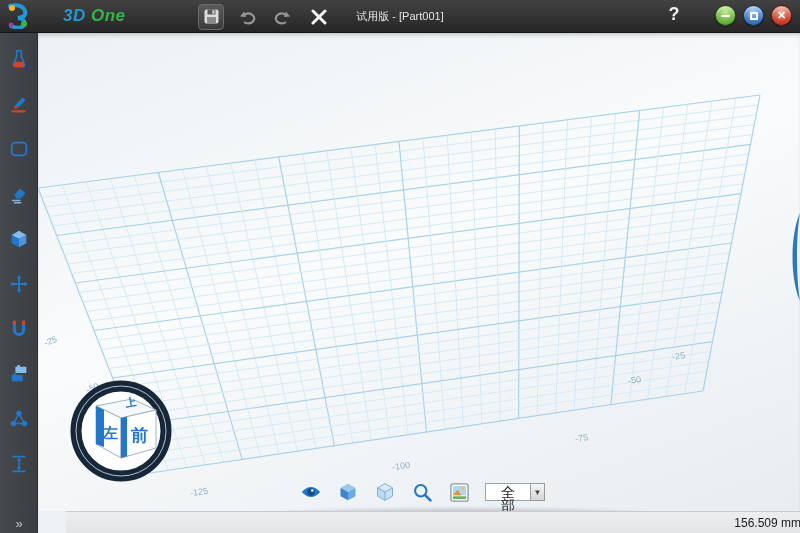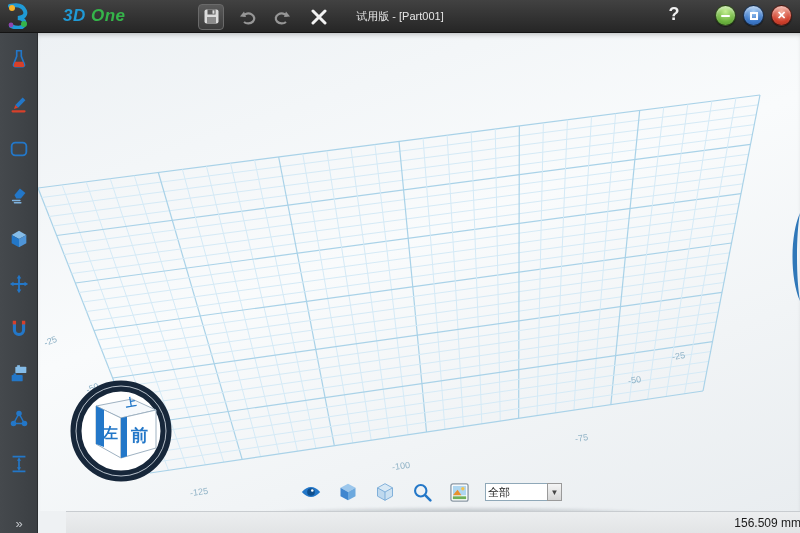--- a/index.html
+++ b/index.html
@@ -54,22 +54,22 @@
   .viewcube { position:absolute; left:32px; top:347px; width:102px; height:102px; cursor:pointer; }
   .vc-text { font-weight:bold; fill:#2377c8; }
 
   
   .lens { position:absolute; right:0; top:180px; width:13px; height:88px; cursor:pointer; }
 
   
   .vp-toolbar { position:absolute; left:262px; top:448px; display:flex; align-items:center; gap:15px; }
   .vp-icon { width:22px; height:22px; display:flex; align-items:center; justify-content:center; cursor:pointer; }
   .filter-box { display:flex; align-items:center; height:18px; cursor:pointer; }
-  .filter-value { width:62px; height:18px; background:#fff; border:1px solid #8fa8b8;
-    border-right:none; font-size:11px; color:#222; padding:2px 2px; line-height:13px; }
+  .filter-value { width:45px; height:18px; background:#fff; border:1px solid #8fa8b8;
+    border-right:none; font-size:14px; color:#222; padding:2px 15px; line-height:13px; }
   .filter-caret { width:15px; height:18px; background:linear-gradient(#f5f5f5,#d6d6d6);
     border:1px solid #9a9a9a; display:flex; align-items:center; justify-content:center;
     font-size:8px; color:#444; }
   .vp-shadow { position:absolute; left:226px; top:474px; width:392px; height:12px;
     background:radial-gradient(ellipse at center, rgba(70,80,90,.30) 0%, rgba(70,80,90,.12) 55%, rgba(70,80,90,0) 75%);
     border-radius:50%; filter:blur(1px); }
 
   
   .statusbar { position:absolute; left:38px; bottom:0; width:762px; height:22px;
     background:linear-gradient(#eceeef,#e2e4e6); border-top:1px solid #c8ccd0;

